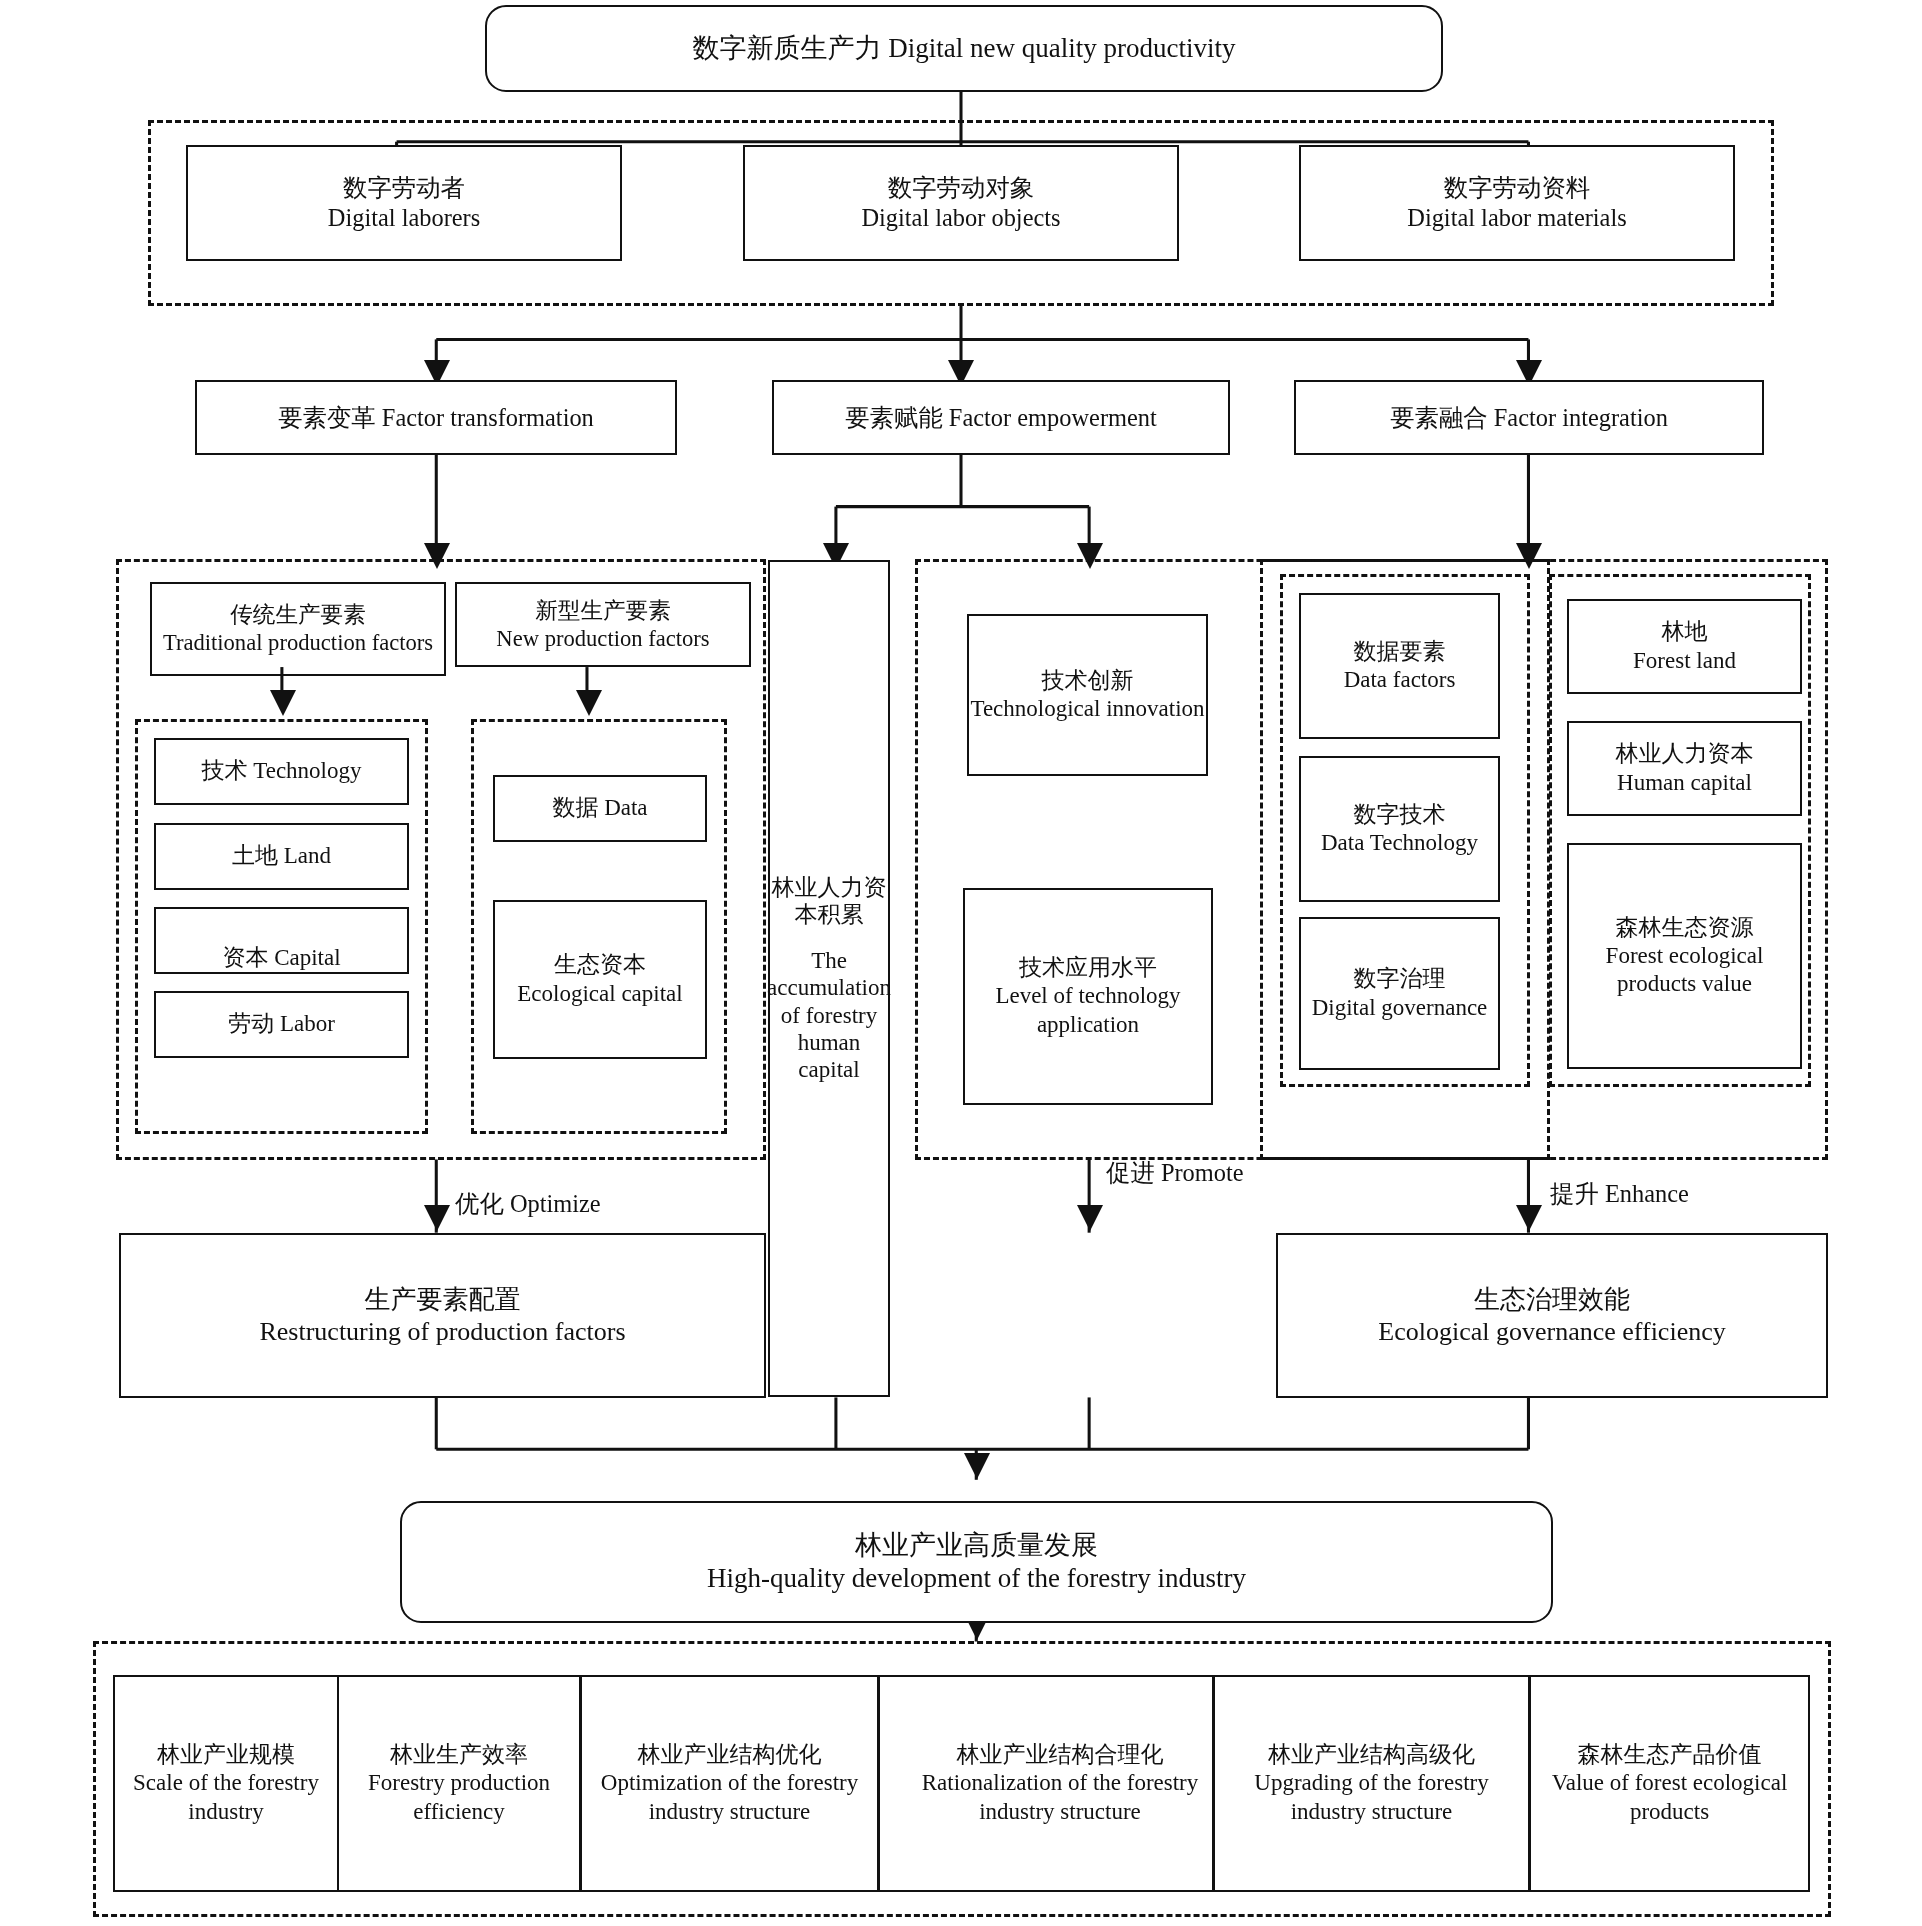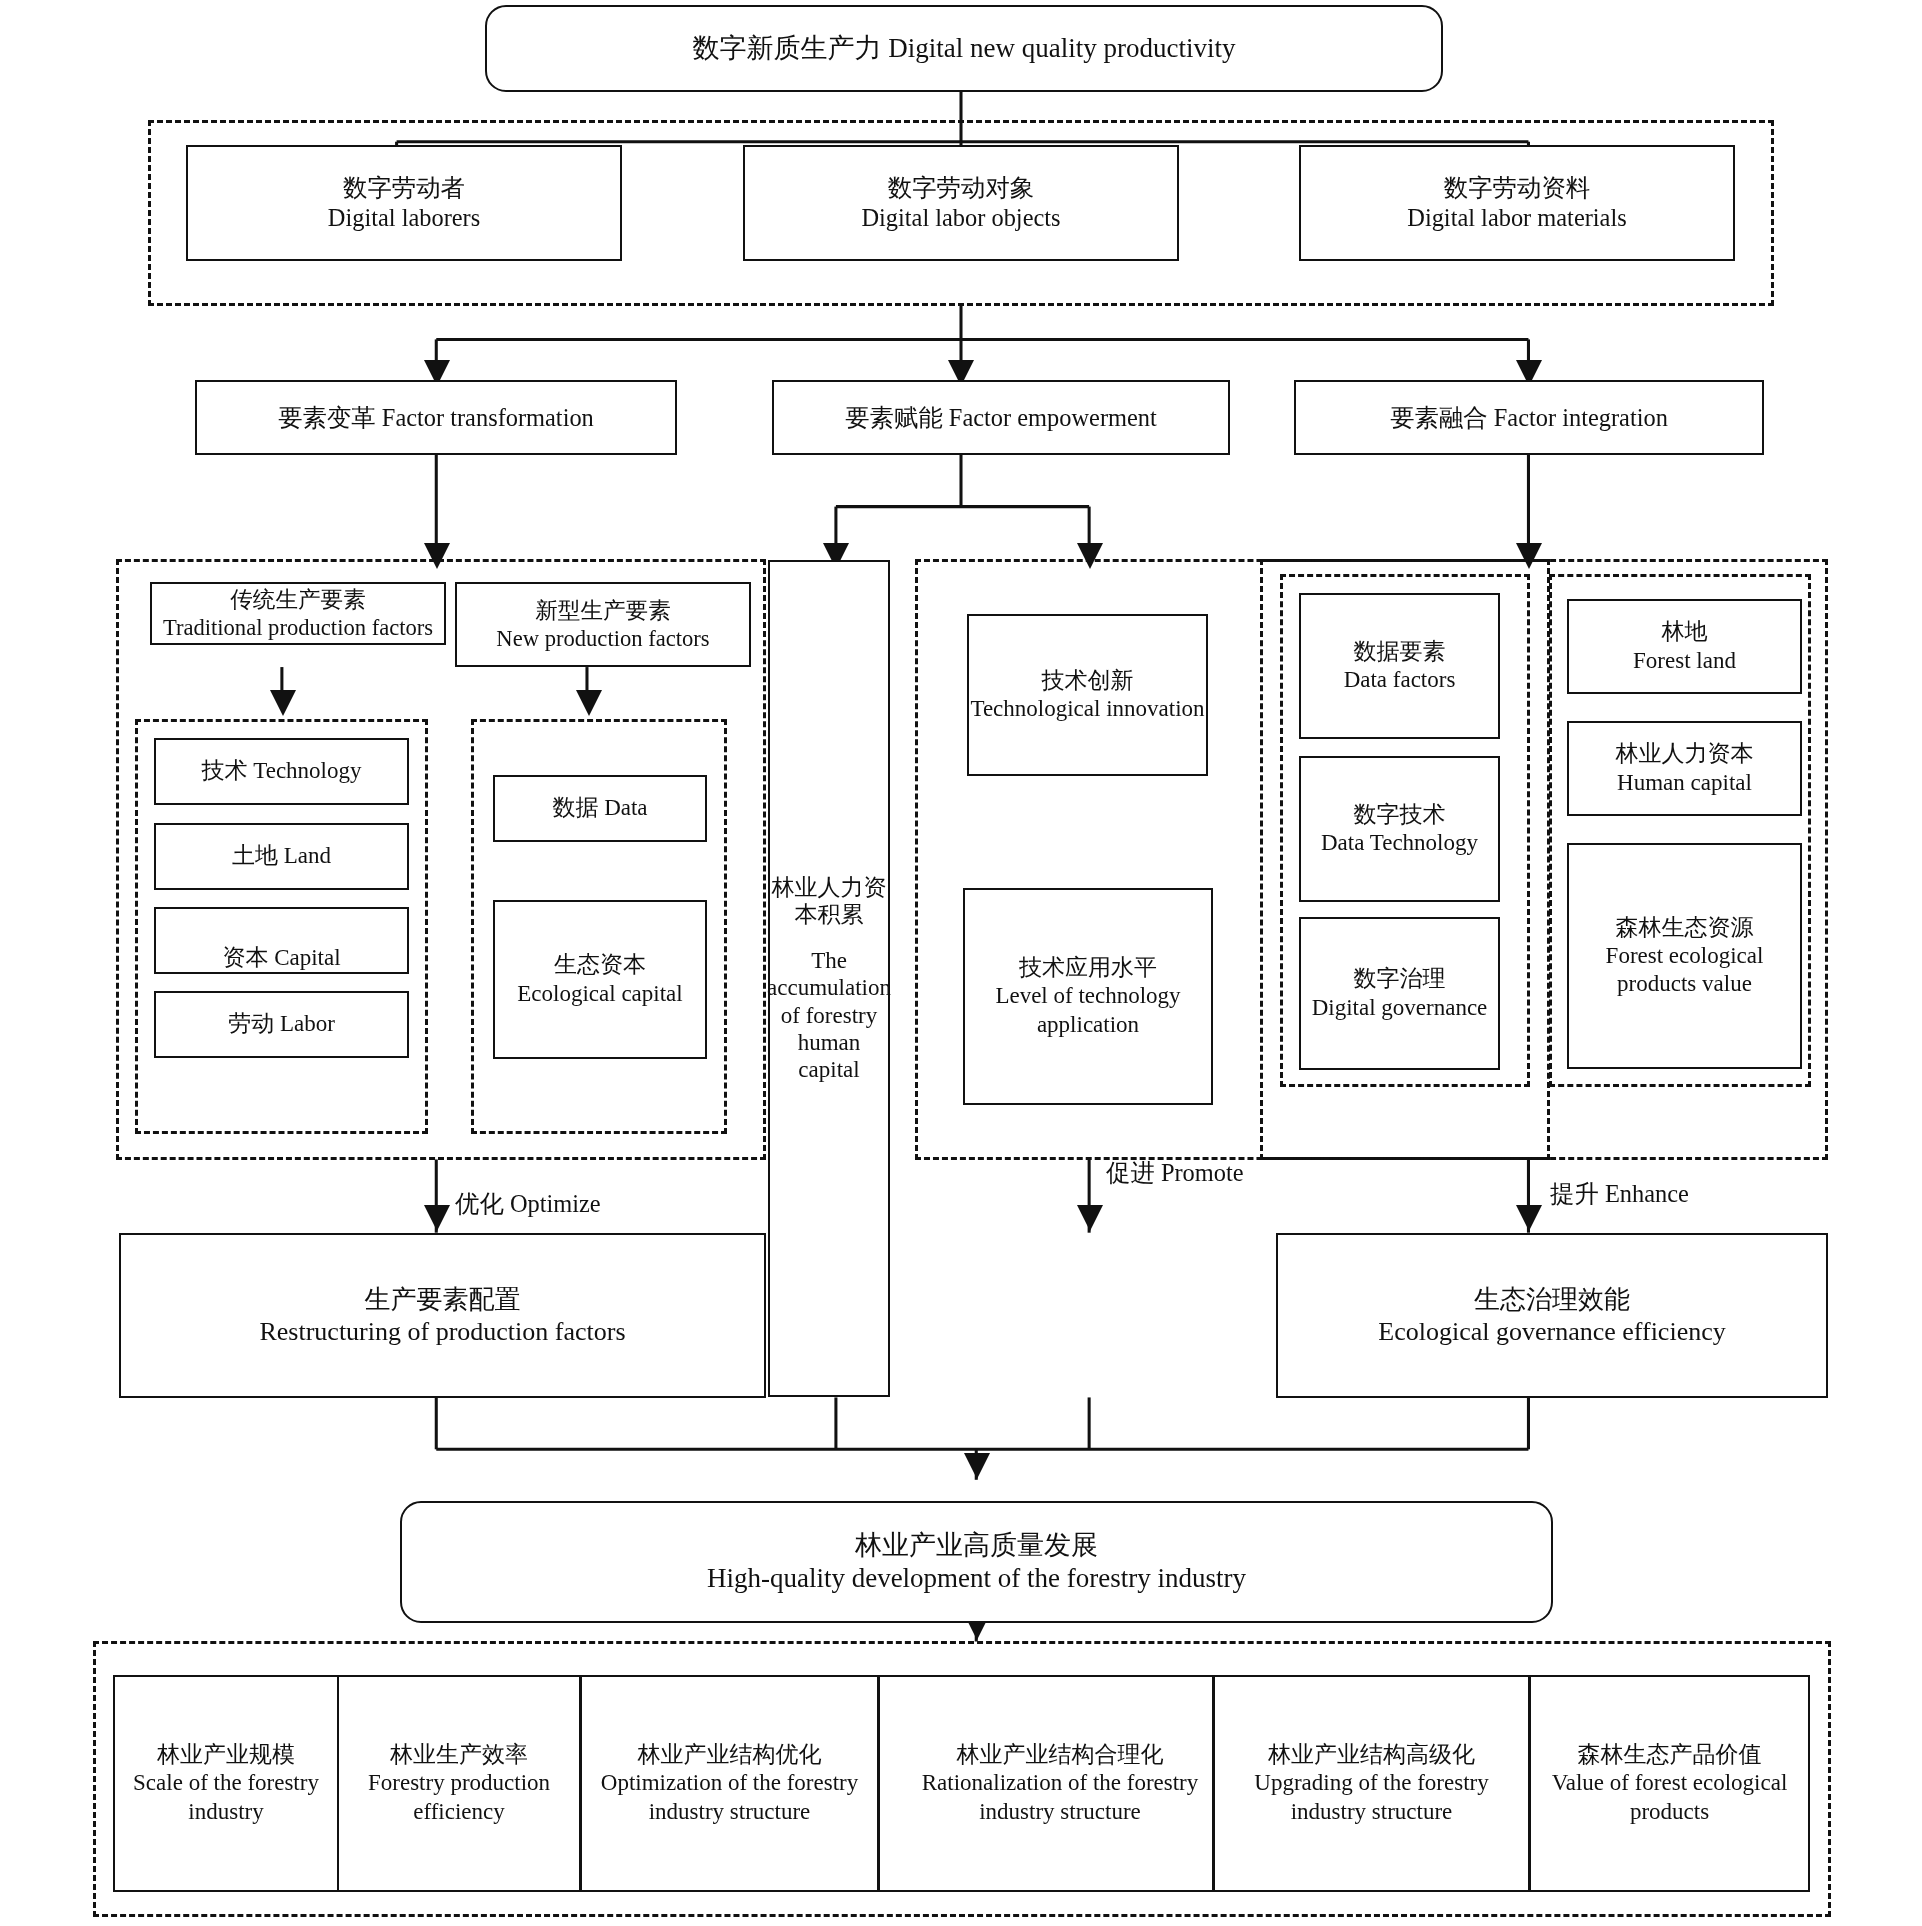--- a/index.html
+++ b/index.html
@@ -110,21 +110,21 @@
   </div>
   <div class="box" style="left:732px;top:380px;width:458px;height:75px;font-size:24.4px;margin-left:40px;">
     <span class="cn">要素赋能 Factor empowerment</span>
   </div>
   <div class="box" style="left:1294px;top:380px;width:470px;height:75px;font-size:24.4px;">
     <span class="cn">要素融合 Factor integration</span>
   </div>
 
   <div class="dash" style="left:116px;top:559px;width:650px;height:601px;"></div>
 
-  <div class="box" style="left:150px;top:582px;width:296px;height:63px;font-size:22.6px;">
+  <div class="box" style="left:150px;top:582px;width:296px;height:94px;font-size:22.6px;">
     <span class="cn">传统生产要素</span>
     <span class="en">Traditional production factors</span>
   </div>
   <div class="box" style="left:455px;top:582px;width:296px;height:85px;font-size:22.6px;">
     <span class="cn">新型生产要素</span>
     <span class="en">New production factors</span>
   </div>
 
   <svg class="ovl" viewBox="0 0 3150 3156">
     <g stroke="#111" stroke-width="5" fill="none">

